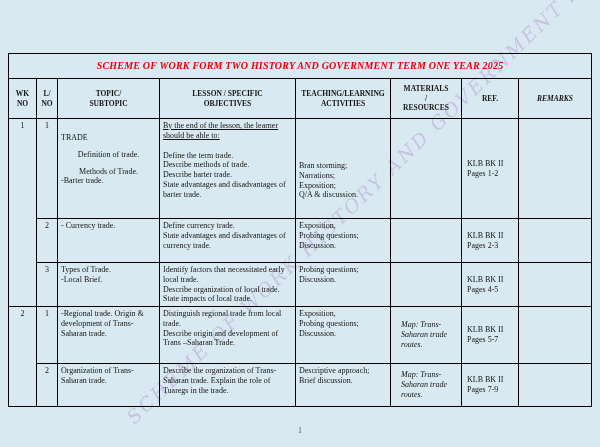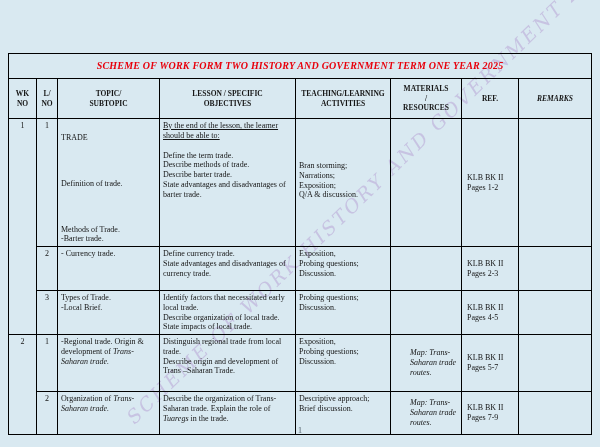--- a/index.html
+++ b/index.html
@@ -90,30 +90,30 @@
     vertical-align: middle;
     font-weight: bold;
     font-size: 7.5px;
     white-space: pre-line;
     line-height: 1.3;
   }
   th.h-remarks { font-style: italic; margin-top: 24px; }
 
   .pre { white-space: pre-line; }
   .b { font-weight: normal; }
-  .i { font-style: italic; }
+  .i { }
   .u { text-decoration: underline; }
 
   td.wk-cell, td.lno-cell { text-align: center; padding-top: 2px; }
   td.ref-cell { vertical-align: middle; white-space: pre-line; padding-left: 5px; margin-left: 16px; }
-  td.mat-cell { font-style: italic; vertical-align: middle; padding-left: 19px; }
+  td.mat-cell { font-style: italic; vertical-align: middle; padding-left: 10px; }
 
   .mt8  { margin-top: 12px; }
   .mt10 { margin-top: 10px; }
-  .mt20 { margin-top: 36px; }
+  .mt20 { margin-top: 7px; text-align: center; }
   .mt40 { margin-top: 40px; }
 
   
   .page-number {
     position: absolute;
     bottom: 12px;
     left: 0;
     width: 100%;
     text-align: center;
     font-size: 9px;

